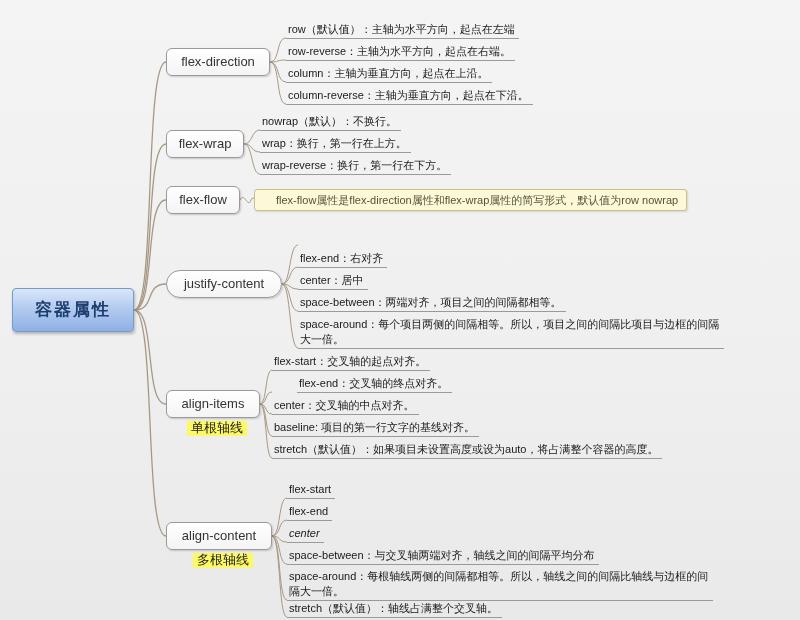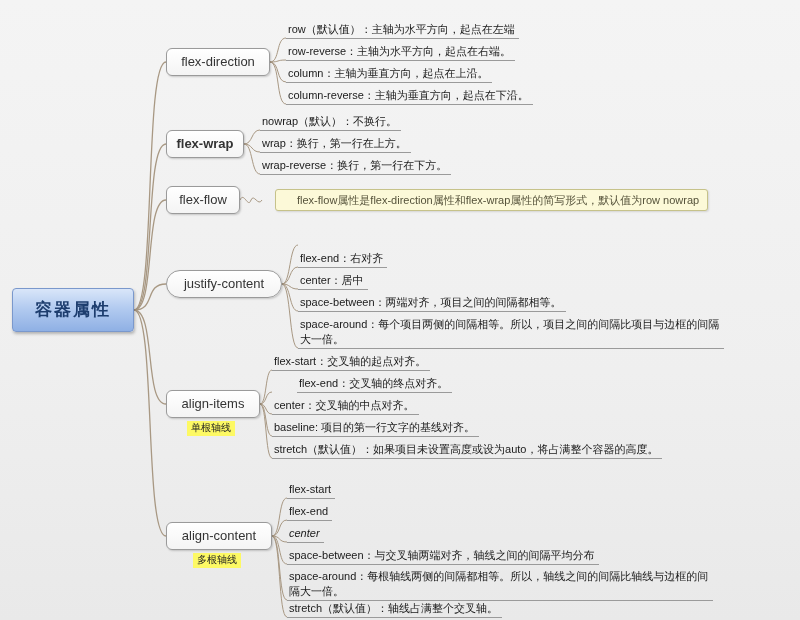--- a/index.html
+++ b/index.html
@@ -60,21 +60,21 @@
     font-size:11px;color:#55523a;
     line-height:14px;
     padding:3px 8px;
     white-space:nowrap;
     box-shadow:1px 1px 2px rgba(0,0,0,0.12);
   }
   .tag{
     position:absolute;
     background:#fdf964;
     color:#222;
-    font-size:10px;
+    font-size:13px;
     line-height:14px;
     padding:0 4px 1px 4px;
     white-space:nowrap;
   }
 </style>
 </head>
 <body>
 
 <div id="canvas">
 
@@ -123,27 +123,27 @@
   </svg>
 
   <div class="root-node" style="left:12px;top:288px;">容器属性</div>
 
   <div class="branch" style="left:166px;top:48px;width:104px;">flex-direction</div>
   <div class="leaf" style="left:286px;top:22px;">row（默认值）：主轴为水平方向，起点在左端</div>
   <div class="leaf" style="left:286px;top:44px;">row-reverse：主轴为水平方向，起点在右端。</div>
   <div class="leaf" style="left:286px;top:66px;">column：主轴为垂直方向，起点在上沿。</div>
   <div class="leaf" style="left:286px;top:88px;">column-reverse：主轴为垂直方向，起点在下沿。</div>
 
-  <div class="branch" style="left:166px;top:130px;width:78px;font-weight:bold;">flex-wrap</div>
+  <div class="branch" style="left:166px;top:130px;width:78px;">flex-wrap</div>
   <div class="leaf" style="left:260px;top:114px;">nowrap（默认）：不换行。</div>
   <div class="leaf" style="left:260px;top:136px;">wrap：换行，第一行在上方。</div>
   <div class="leaf" style="left:260px;top:158px;">wrap-reverse：换行，第一行在下方。</div>
 
   <div class="branch" style="left:166px;top:186px;width:74px;">flex-flow</div>
-  <div class="note-box" style="left:275px;top:189px;padding-left:21px;">flex-flow属性是flex-direction属性和flex-wrap属性的简写形式，默认值为row nowrap</div>
+  <div class="note-box" style="left:254px;top:189px;padding-left:21px;">flex-flow属性是flex-direction属性和flex-wrap属性的简写形式，默认值为row nowrap</div>
 
   <div class="branch" style="left:166px;top:270px;width:116px;border-radius:14px;">justify-content</div>
   <div class="leaf" style="left:298px;top:251px;">flex-end：右对齐</div>
   <div class="leaf" style="left:298px;top:273px;">center：居中</div>
   <div class="leaf" style="left:298px;top:295px;">space-between：两端对齐，项目之间的间隔都相等。</div>
   <div class="leaf wrap" style="left:298px;top:317px;width:420px;">space-around：每个项目两侧的间隔相等。所以，项目之间的间隔比项目与边框的间隔大一倍。</div>
 
   <div class="branch" style="left:166px;top:390px;width:94px;">align-items</div>
   <div class="tag" style="left:187px;top:421px;">单根轴线</div>
   <div class="leaf" style="left:272px;top:354px;">flex-start：交叉轴的起点对齐。</div>

